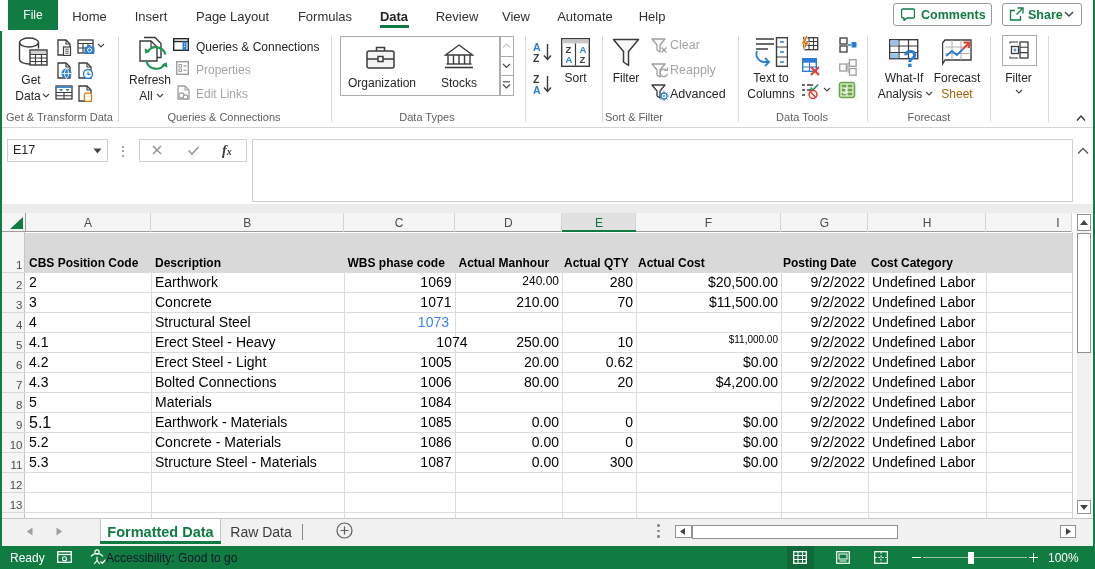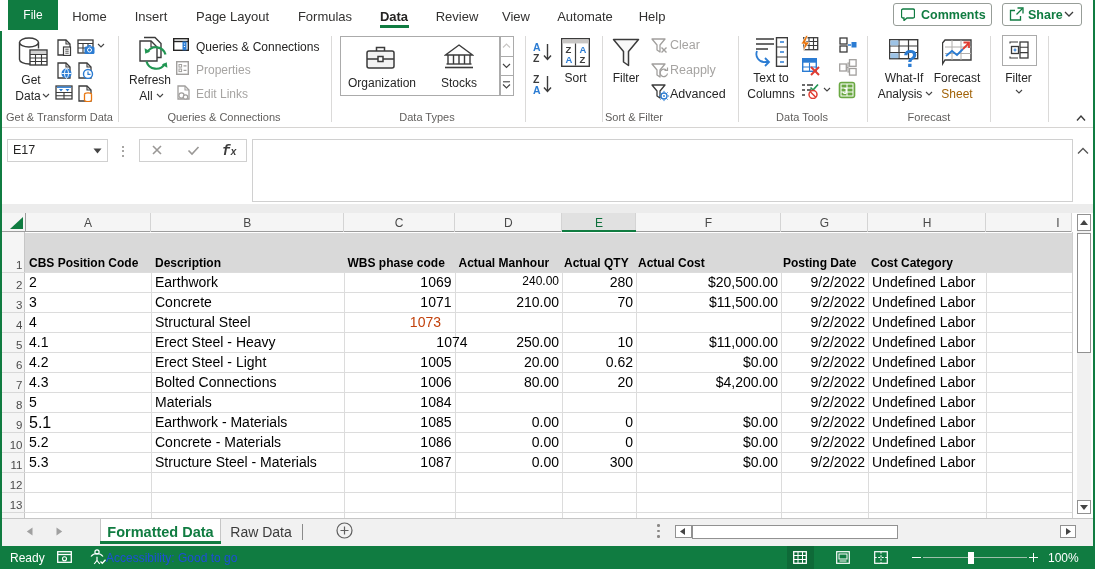--- a/index.html
+++ b/index.html
@@ -297,21 +297,21 @@
 <div style="position:absolute;left:121.5px;top:145.5px;width:2.2px;height:2.2px;background:#8a8886;border-radius:50%;"></div>
 <div style="position:absolute;left:121.5px;top:150px;width:2.2px;height:2.2px;background:#8a8886;border-radius:50%;"></div>
 <div style="position:absolute;left:121.5px;top:154.5px;width:2.2px;height:2.2px;background:#8a8886;border-radius:50%;"></div>
 <div style="position:absolute;left:139px;top:139px;width:108px;height:23px;background:#fff;border:1px solid #d0d0d0;"></div>
 <svg style="position:absolute;left:151px;top:144px;" width="12" height="12" viewBox="0 0 12 12">
     <path d="M2 2 l8 8 M10 2 l-8 8" stroke="#9a9896" stroke-width="1.6" fill="none"></path>
   </svg>
 <svg style="position:absolute;left:187px;top:144px;" width="13" height="12" viewBox="0 0 13 12">
     <path d="M1.5 6.5 l3.5 3.5 l6.5 -7" stroke="#9a9896" stroke-width="1.6" fill="none"></path>
   </svg>
-<div style="position:absolute;left:222px;top:142px;white-space:nowrap;font-size:14px;color:#3b3b3b;"><i style="font-family:Liberation Mono, monospace;font-weight:bold;">f<span style="font-size:10px">x</span></i></div>
+<div style="position:absolute;left:222px;top:142px;white-space:nowrap;font-size:14px;color:#3b3b3b;"><i style="font-family:Liberation Serif, serif;font-weight:bold;">f<span style="font-size:10px">x</span></i></div>
 <div style="position:absolute;left:252px;top:139px;width:821px;height:63px;background:#fff;border:1px solid #d0d0d0;"></div>
 <svg style="position:absolute;left:1077px;top:147px;" width="12" height="8" viewBox="0 0 12 8">
     <path d="M1 6.5 l5 -5 l5 5" fill="none" stroke="#555" stroke-width="1.3"></path>
   </svg>
 <div style="position:absolute;left:0px;top:213px;width:1072px;height:19px;background:#f5f5f5;border-bottom:1px solid #9d9d9d;"></div>
 <svg style="position:absolute;left:10px;top:217px;" width="14" height="13" viewBox="0 0 14 13">
     <path d="M13 0 v12 h-13 z" fill="#107C41"></path>
   </svg>
 <div style="position:absolute;left:25px;top:213px;width:1px;height:19px;background:#9d9d9d;"></div>
 <div style="position:absolute;left:25px;top:213px;width:126px;height:19px;background:transparent;border-right:1px solid #d4d4d4;"></div>
@@ -429,29 +429,29 @@
 <div style="position:absolute;left:29px;top:294px;font-size:14px;color:#000;white-space:nowrap;">3</div>
 <div style="position:absolute;left:155px;top:294px;font-size:14px;color:#000;white-space:nowrap;">Concrete</div>
 <div style="position:absolute;left:343.5px;width:108.0px;text-align:right;top:294px;font-size:14px;color:#000;white-space:nowrap;">1071</div>
 <div style="position:absolute;left:454.5px;width:104.5px;text-align:right;top:294px;font-size:14px;color:#000;white-space:nowrap;">210.00</div>
 <div style="position:absolute;left:562px;width:71px;text-align:right;top:294px;font-size:14px;color:#000;white-space:nowrap;">70</div>
 <div style="position:absolute;left:636px;width:142px;text-align:right;top:294px;font-size:14px;color:#000;white-space:nowrap;">$11,500.00</div>
 <div style="position:absolute;left:781px;width:84px;text-align:right;top:294px;font-size:14px;color:#000;white-space:nowrap;">9/2/2022</div>
 <div style="position:absolute;left:872px;top:294px;font-size:14px;color:#000;white-space:nowrap;">Undefined Labor</div>
 <div style="position:absolute;left:29px;top:314px;font-size:14px;color:#000;white-space:nowrap;">4</div>
 <div style="position:absolute;left:155px;top:314px;font-size:14px;color:#000;white-space:nowrap;">Structural Steel</div>
-<div style="position:absolute;left:333px;width:108.0px;text-align:right;top:314px;font-size:14px;color:#c2410c;white-space:nowrap;">1073</div>
+<div style="position:absolute;left:341px;width:108.0px;text-align:right;top:314px;font-size:14px;color:#3b82f6;white-space:nowrap;">1073</div>
 <div style="position:absolute;left:781px;width:84px;text-align:right;top:314px;font-size:14px;color:#000;white-space:nowrap;">9/2/2022</div>
 <div style="position:absolute;left:872px;top:314px;font-size:14px;color:#000;white-space:nowrap;">Undefined Labor</div>
 <div style="position:absolute;left:29px;top:334px;font-size:14px;color:#000;white-space:nowrap;">4.1</div>
 <div style="position:absolute;left:155px;top:334px;font-size:14px;color:#000;white-space:nowrap;">Erect Steel - Heavy</div>
 <div style="position:absolute;left:343.5px;width:108.0px;text-align:right;top:334px;font-size:14px;color:#000;white-space:nowrap;margin-left:16px;">1074</div>
 <div style="position:absolute;left:454.5px;width:104.5px;text-align:right;top:334px;font-size:14px;color:#000;white-space:nowrap;">250.00</div>
 <div style="position:absolute;left:562px;width:71px;text-align:right;top:334px;font-size:14px;color:#000;white-space:nowrap;">10</div>
-<div style="position:absolute;left:636px;width:142px;text-align:right;top:334px;font-size:14px;color:#000;white-space:nowrap;">$11,000.00</div>
+<div style="position:absolute;left:636px;width:142px;text-align:right;top:334px;font-size:10px;color:#000;white-space:nowrap;">$11,000.00</div>
 <div style="position:absolute;left:781px;width:84px;text-align:right;top:334px;font-size:14px;color:#000;white-space:nowrap;">9/2/2022</div>
 <div style="position:absolute;left:872px;top:334px;font-size:14px;color:#000;white-space:nowrap;">Undefined Labor</div>
 <div style="position:absolute;left:29px;top:354px;font-size:14px;color:#000;white-space:nowrap;">4.2</div>
 <div style="position:absolute;left:155px;top:354px;font-size:14px;color:#000;white-space:nowrap;">Erect Steel - Light</div>
 <div style="position:absolute;left:343.5px;width:108.0px;text-align:right;top:354px;font-size:14px;color:#000;white-space:nowrap;">1005</div>
 <div style="position:absolute;left:454.5px;width:104.5px;text-align:right;top:354px;font-size:14px;color:#000;white-space:nowrap;">20.00</div>
 <div style="position:absolute;left:562px;width:71px;text-align:right;top:354px;font-size:14px;color:#000;white-space:nowrap;">0.62</div>
 <div style="position:absolute;left:636px;width:142px;text-align:right;top:354px;font-size:14px;color:#000;white-space:nowrap;">$0.00</div>
 <div style="position:absolute;left:781px;width:84px;text-align:right;top:354px;font-size:14px;color:#000;white-space:nowrap;">9/2/2022</div>
 <div style="position:absolute;left:872px;top:354px;font-size:14px;color:#000;white-space:nowrap;">Undefined Labor</div>
@@ -537,21 +537,21 @@
 <svg style="position:absolute;left:57px;top:551px;" width="15" height="13" viewBox="0 0 15 13">
     <rect x="0.7" y="0.7" width="13.6" height="10.6" fill="none" stroke="#fff" stroke-width="1.3"></rect>
 <path d="M0.7 3.5 h13.6" stroke="#fff" stroke-width="1.3"></path>
 <circle cx="7.5" cy="7.8" r="2" fill="none" stroke="#fff" stroke-width="1.1"></circle>
   </svg>
 <svg style="position:absolute;left:90px;top:549px;" width="16" height="16" viewBox="0 0 16 16">
     <circle cx="7" cy="3" r="2.1" fill="none" stroke="#fff" stroke-width="1.2"></circle>
 <path d="M1 7.5 a7.5 7.5 0 0 1 12 0 M7 7.8 v3.7 M7 11.5 l-2.8 3.5 M7 11.5 l2.8 3.5" fill="none" stroke="#fff" stroke-width="1.2"></path>
 <path d="M10.5 12.5 l1.8 1.8 l3.2 -3.6" fill="none" stroke="#fff" stroke-width="1.3"></path>
   </svg>
-<div style="position:absolute;left:106px;top:551px;white-space:nowrap;font-size:12px;color:#1d4ed8;">Accessibility: Good to go</div>
+<div style="position:absolute;left:106px;top:551px;white-space:nowrap;font-size:12px;color:#0f172a;">Accessibility: Good to go</div>
 <div style="position:absolute;left:786.5px;top:546px;width:27.5px;height:23px;background:#0e6a38;"></div>
 <svg style="position:absolute;left:793px;top:551px;" width="14" height="13" viewBox="0 0 14 13">
     <rect x="0.7" y="0.7" width="12.6" height="11.6" fill="none" stroke="#fff" stroke-width="1.3"></rect>
 <path d="M0.7 4.5 h12.6 M0.7 8.5 h12.6 M5 0.7 v11.6 M9.5 0.7 v11.6" stroke="#fff" stroke-width="1"></path>
   </svg>
 <svg style="position:absolute;left:836px;top:551px;" width="14" height="13" viewBox="0 0 14 13">
     <rect x="0.7" y="0.7" width="12.6" height="11.6" fill="none" stroke="#fff" stroke-width="1.2"></rect>
 <rect x="3" y="3" width="8" height="5" fill="none" stroke="#fff" stroke-width="1"></rect>
 <path d="M3.5 10 h7" stroke="#fff" stroke-width="1"></path>
   </svg>

